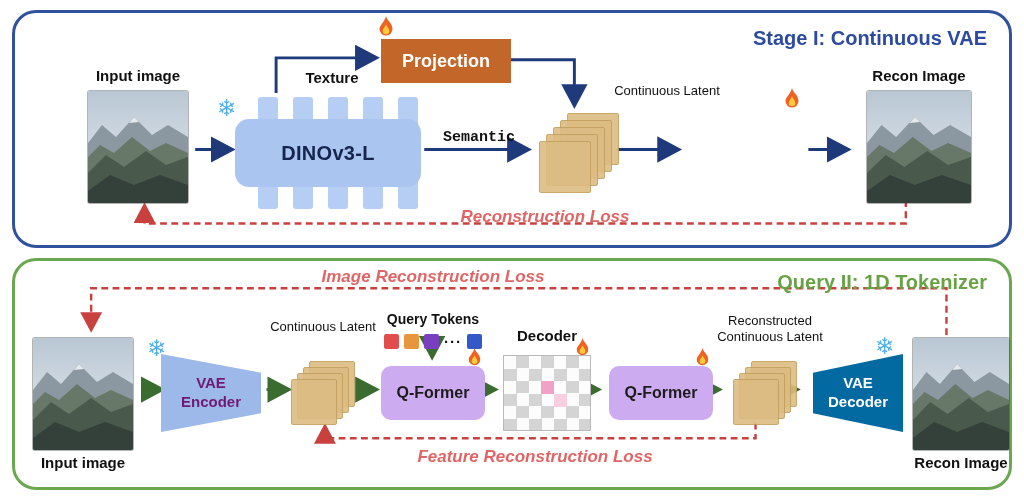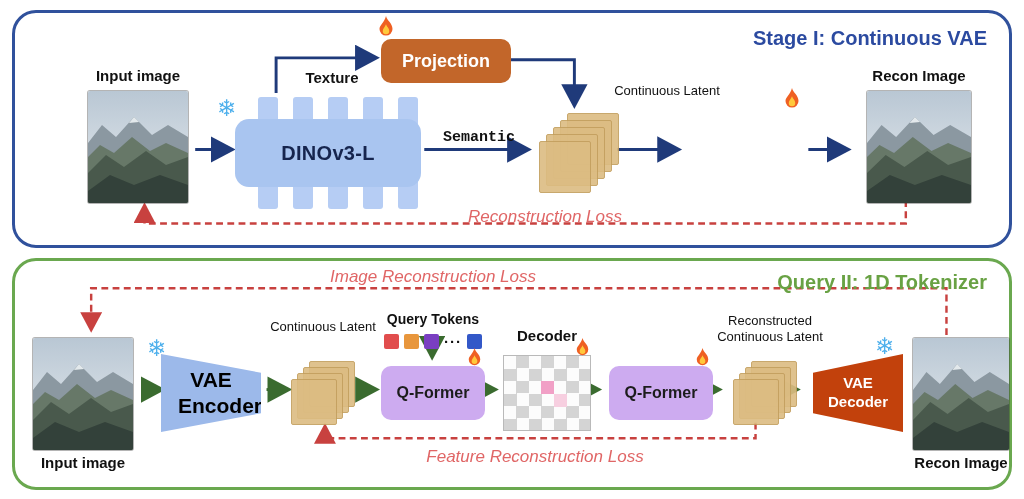--- a/index.html
+++ b/index.html
@@ -5,27 +5,27 @@
   html,body{margin:0;padding:0;background:#fff;}
   .canvas{position:relative;width:1024px;height:499px;background:#fff;
           font-family:"Liberation Sans",sans-serif;overflow:hidden;}
   .panel{position:absolute;background:#fff;border:3px solid #888;border-radius:24px;box-sizing:border-box;}
   .panel1{left:12px;top:10px;width:1000px;height:238px;}
   .panel2{left:12px;top:258px;width:1000px;height:232px;}
   .arrows{position:absolute;left:0;top:0;width:100%;height:100%;pointer-events:none;}
   .stage-title{position:absolute;font-size:20px;font-weight:bold;white-space:nowrap;}
   .lbl{position:absolute;font-weight:bold;color:#111;font-size:15px;text-align:center;line-height:1.15;}
   .small-lbl{position:absolute;font-weight:400;color:#111;font-size:13px;text-align:center;line-height:1.2;}
-  .loss{position:absolute;font-style:italic;font-weight:normal;font-size:17px;text-align:center;color:#e06666;white-space:nowrap;}
+  .loss{position:absolute;font-style:italic;font-weight:bold;font-size:17px;text-align:center;color:#e06666;white-space:nowrap;}
   .block{position:absolute;display:flex;align-items:center;justify-content:center;
          text-align:center;font-weight:bold;box-sizing:border-box;}
   .dino{border-radius:14px;color:#16254e;font-size:20px;letter-spacing:.3px;}
-  .proj{border-radius:10px;color:#fff;font-size:18px;}
+  .proj{border-radius:0;color:#fff;font-size:18px;}
   .qformer{border-radius:10px;color:#1c1c1c;font-size:16px;}
-  .trap-enc{clip-path:polygon(0 0,100% 24%,100% 76%,0 100%);color:#000000;font-size:21px;}
+  .trap-enc{clip-path:polygon(0 0,100% 24%,100% 76%,0 100%);color:#701a75;font-size:15px;}
   .trap-dec{clip-path:polygon(0 24%,100% 0,100% 100%,0 76%);color:#fff;font-size:15px;}
   .trap-dec.big{font-size:16px;}
   .wrap64{display:inline-block;width:66px;text-align:center;line-height:1.25;}
   .bars{position:absolute;}
   .bars span{position:absolute;top:0;bottom:0;width:20px;background:#b6cdf4;border-radius:3px;}
   .photo{position:absolute;overflow:hidden;border-radius:2px;box-shadow:0 0 0 1px rgba(40,40,40,.35);}
   .photo svg{display:block;width:100%;height:100%;}
   .latent-stack{position:absolute;}
   .lsq{position:absolute;background:var(--latent-fill,#dcbc82);border:1.5px solid var(--latent-border,#c39f5e);
        box-sizing:border-box;opacity:.9;border-radius:2px;}
@@ -237,21 +237,21 @@
       </span>
 
     <div class="small-lbl" style="left:688px;top:52px;width:134px;">Reconstructed Continuous Latent</div>
     <div class="latent-stack" style="left:718px;top:100px;width:64px;height:64px;">
         <span class="lsq" style="left: 18px; top: 0px; width: 46px; height: 46px;"></span>
         <span class="lsq" style="left: 12px; top: 6px; width: 46px; height: 46px;"></span>
         <span class="lsq" style="left: 6px; top: 12px; width: 46px; height: 46px;"></span>
         <span class="lsq" style="left: 0px; top: 18px; width: 46px; height: 46px;"></span>
       </div>
 
-    <div class="block trap-dec" style="left: 798px; top: 93px; width: 90px; height: 78px; background-color: #c2410c;">
+    <div class="block trap-dec" style="left: 798px; top: 93px; width: 90px; height: 78px; background-color: #0369a1;">
       <span class="wrap64">VAE Decoder</span>
     </div>
     <span class="snow" style="left:860px;top:74px;">❄</span>
 
     <div class="photo" style="left:898px;top:77px;width:96px;height:112px;">
         <svg viewBox="0 0 100 112" preserveAspectRatio="none">
           <defs>
             <linearGradient id="sky" x1="0" y1="0" x2="0" y2="1">
               <stop offset="0" stop-color="#b9c7d4"></stop>
               <stop offset="1" stop-color="#e9edef"></stop>

